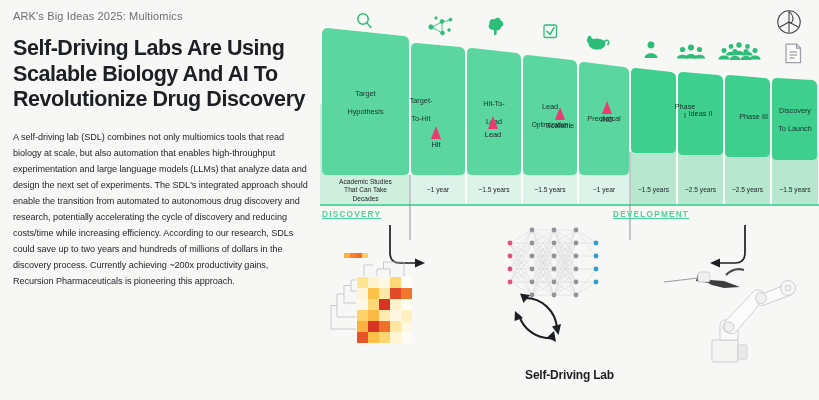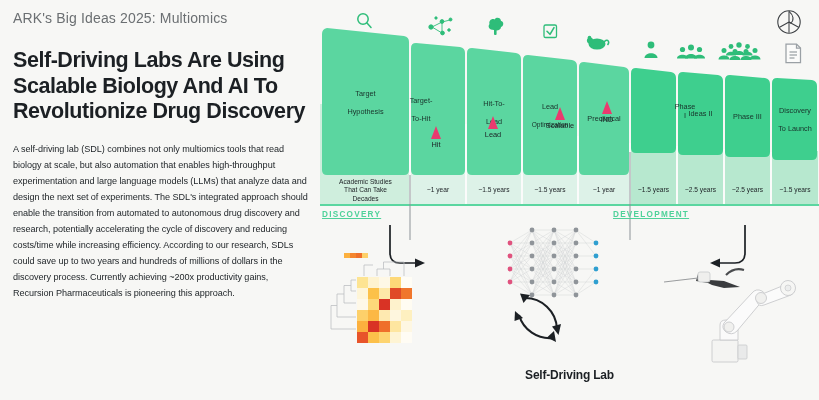--- a/index.html
+++ b/index.html
@@ -15,24 +15,24 @@
     background: #f7f7f5;
   }
 
   
   #left-col {
     position: absolute;
     left: 13px; top: 10px;
     width: 300px;
   }
   #kicker {
-    font-size: 14px;
+    font-size: 11px;
     color: #6b6f72;
     letter-spacing: .15px;
-    margin-bottom: 22px;
+    margin-bottom: 14px;
   }
   #headline {
     font-size: 21.5px;
     line-height: 25.5px;
     font-weight: bold;
     color: #1c2024;
     letter-spacing: -.45px;
     margin-bottom: 16px;
   }
   #body-copy {
@@ -255,21 +255,21 @@
     </div>
     <div class="stage-block" style="left:259px; top:63px; width:50px; height:112px;">
       <span>Preclinical</span>
     </div>
     <div class="stage-block" style="left:311px; top:69px; width:62px; height:84px;padding-left:48px;">
       <span>Phase I</span>
     </div>
     <div class="stage-block" style="left:358px; top:73px; width:45px; height:82px;">
       <span>Ideas II</span>
     </div>
-    <div class="stage-block" style="left:405px; top:76px; width:45px; height:81px;">
+    <div class="stage-block" style="left:405px; top:76px; width:45px; height:81px;justify-content:flex-end;">
       <span>Phase III</span>
     </div>
     <div class="stage-block" style="left:452px; top:79px; width:46px; height:81px;">
       <span><span>Discovery</span><br><span>To Launch</span></span>
     </div>
 
     <div class="marker" style="left:101px; top:126px; width:30px;">
       <div class="marker-tri"></div>
       <div class="marker-label">Hit</div>
     </div>

